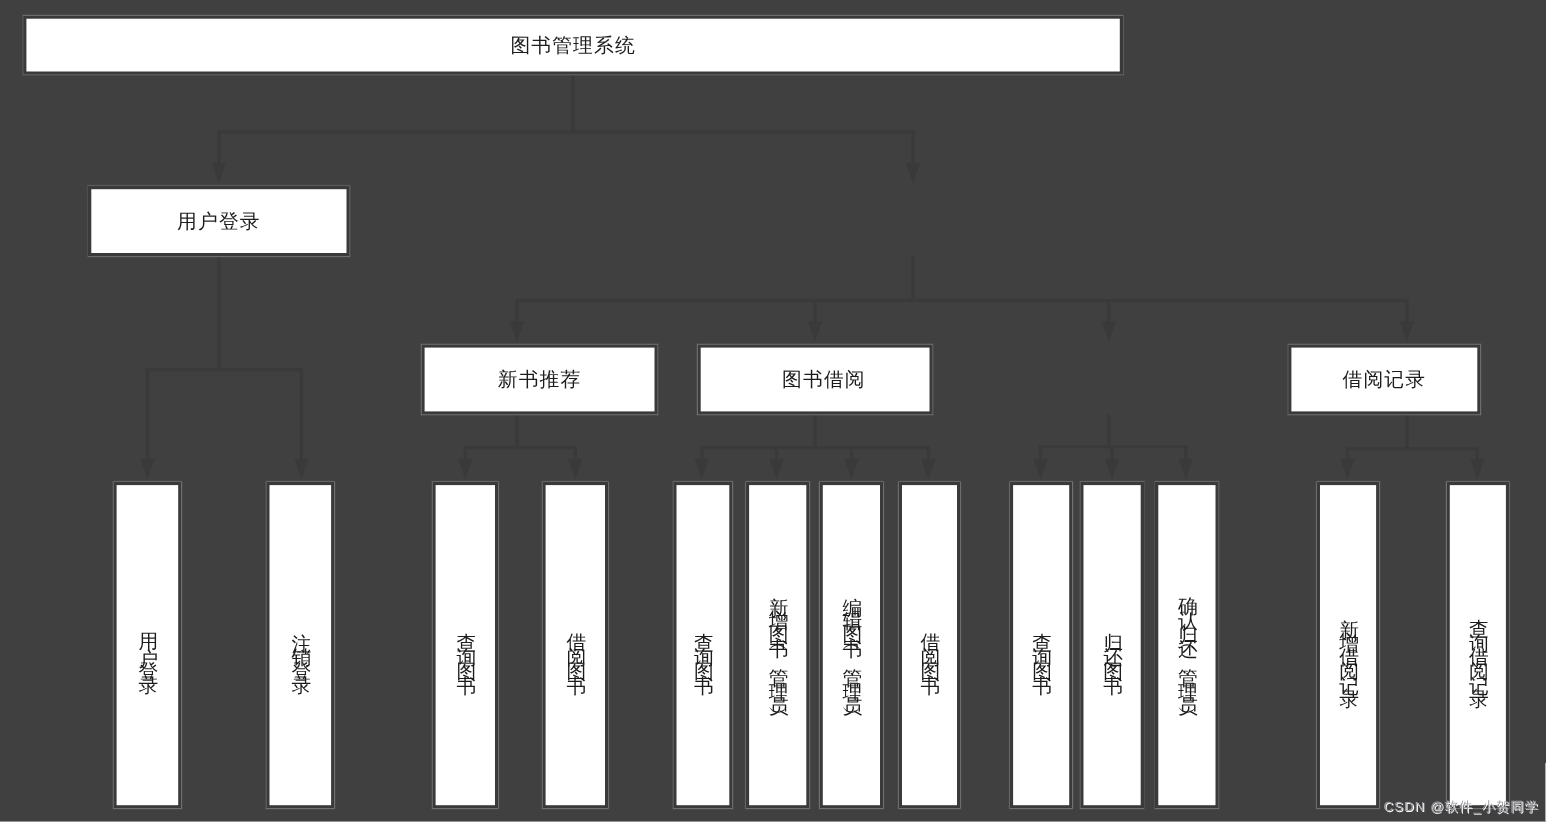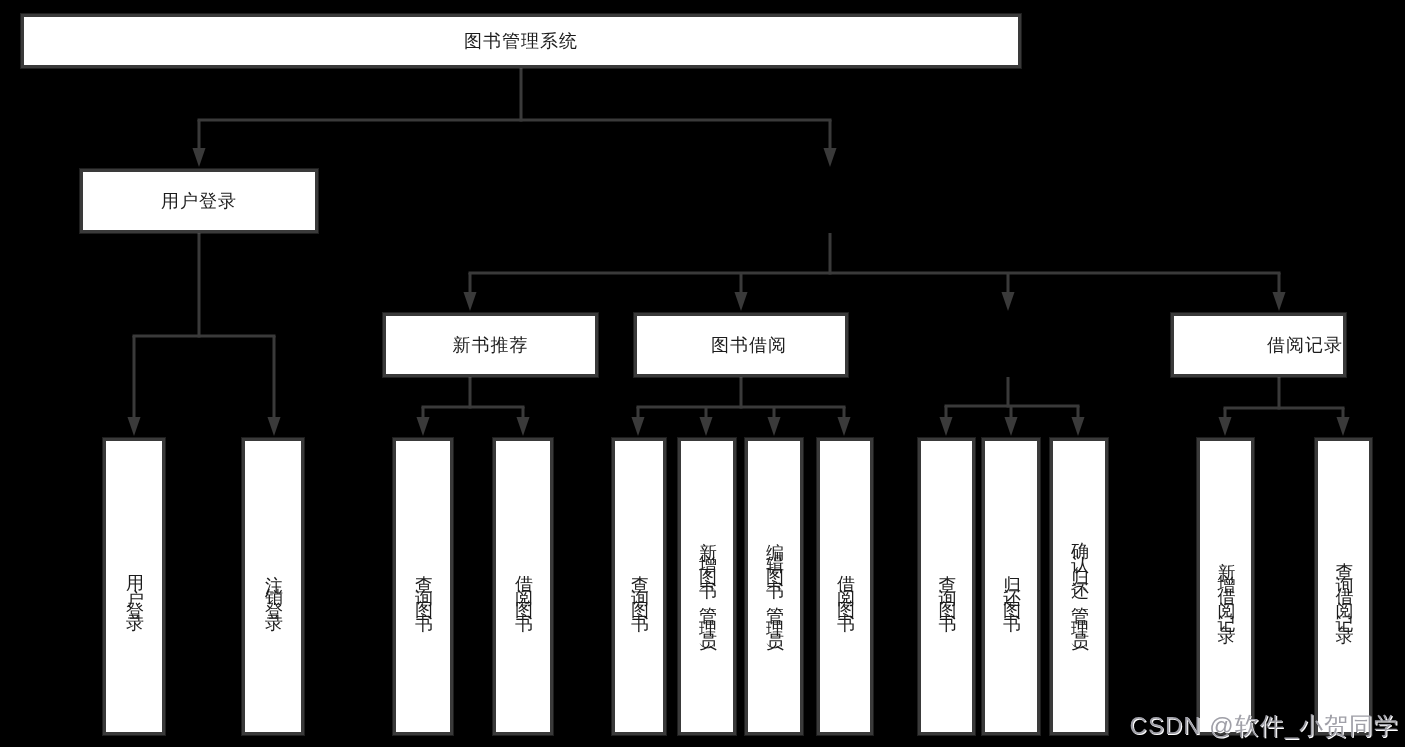--- a/index.html
+++ b/index.html
@@ -1,20 +1,20 @@
 <!DOCTYPE html>
 <html><head>
 <meta charset="utf-8">
 <style>
   html, body { margin: 0; padding: 0; background: #ffffff; }
   #stage {
     position: relative;
     width: 1405px;
     height: 747px;
-    background: #000000;
+    background: #404040;
     font-family: "Liberation Sans", sans-serif;
     overflow: hidden;
   }
   .node {
     position: absolute;
     box-sizing: border-box;
     border: 3px solid #3a3a3a;
     background: #ffffff;
     display: flex;
     align-items: center;
@@ -47,21 +47,21 @@
     position: absolute;
     left: 0; top: 0;
     width: 1405px; height: 747px;
   }
   #connector-svg line { stroke: #3a3a3a; stroke-width: 3; }
   #connector-svg polygon { fill: #3a3a3a; }
   .watermark {
     position: absolute;
     right: 6px;
     bottom: 5px;
-    font-size: 24px;
+    font-size: 12px;
     color: #a0a0a8;
     letter-spacing: 1px;
     text-shadow: 1px 1px 0 #ffffff;
   }
 </style>
 </head>
 <body>
 
 <div id="stage">
 
@@ -141,21 +141,21 @@
   <div class="node" style="left:80px; top:169px; width:238px; height:64px;">
     <span>用户登录</span>
   </div>
 
   <div class="node" style="left:363px; top:313px; width:215px; height:64px;margin-left:20px;">
     <span>新书推荐</span>
   </div>
   <div class="node" style="left:634px; top:313px; width:214px; height:64px;padding-left:16px;">
     <span>图书借阅</span>
   </div>
-  <div class="node" style="left:1171px; top:313px; width:175px; height:64px;justify-content:flex-end;">
+  <div class="node" style="left:1171px; top:313px; width:175px; height:64px;">
     <span>借阅记录</span>
   </div>
 
   <div class="vnode" style="left:103px; top:438px; width:62px; height:297px;">
     <span>用户登录</span>
   </div>
   <div class="vnode" style="left:242px; top:438px; width:62px; height:297px;">
     <span>注销登录</span>
   </div>
 

